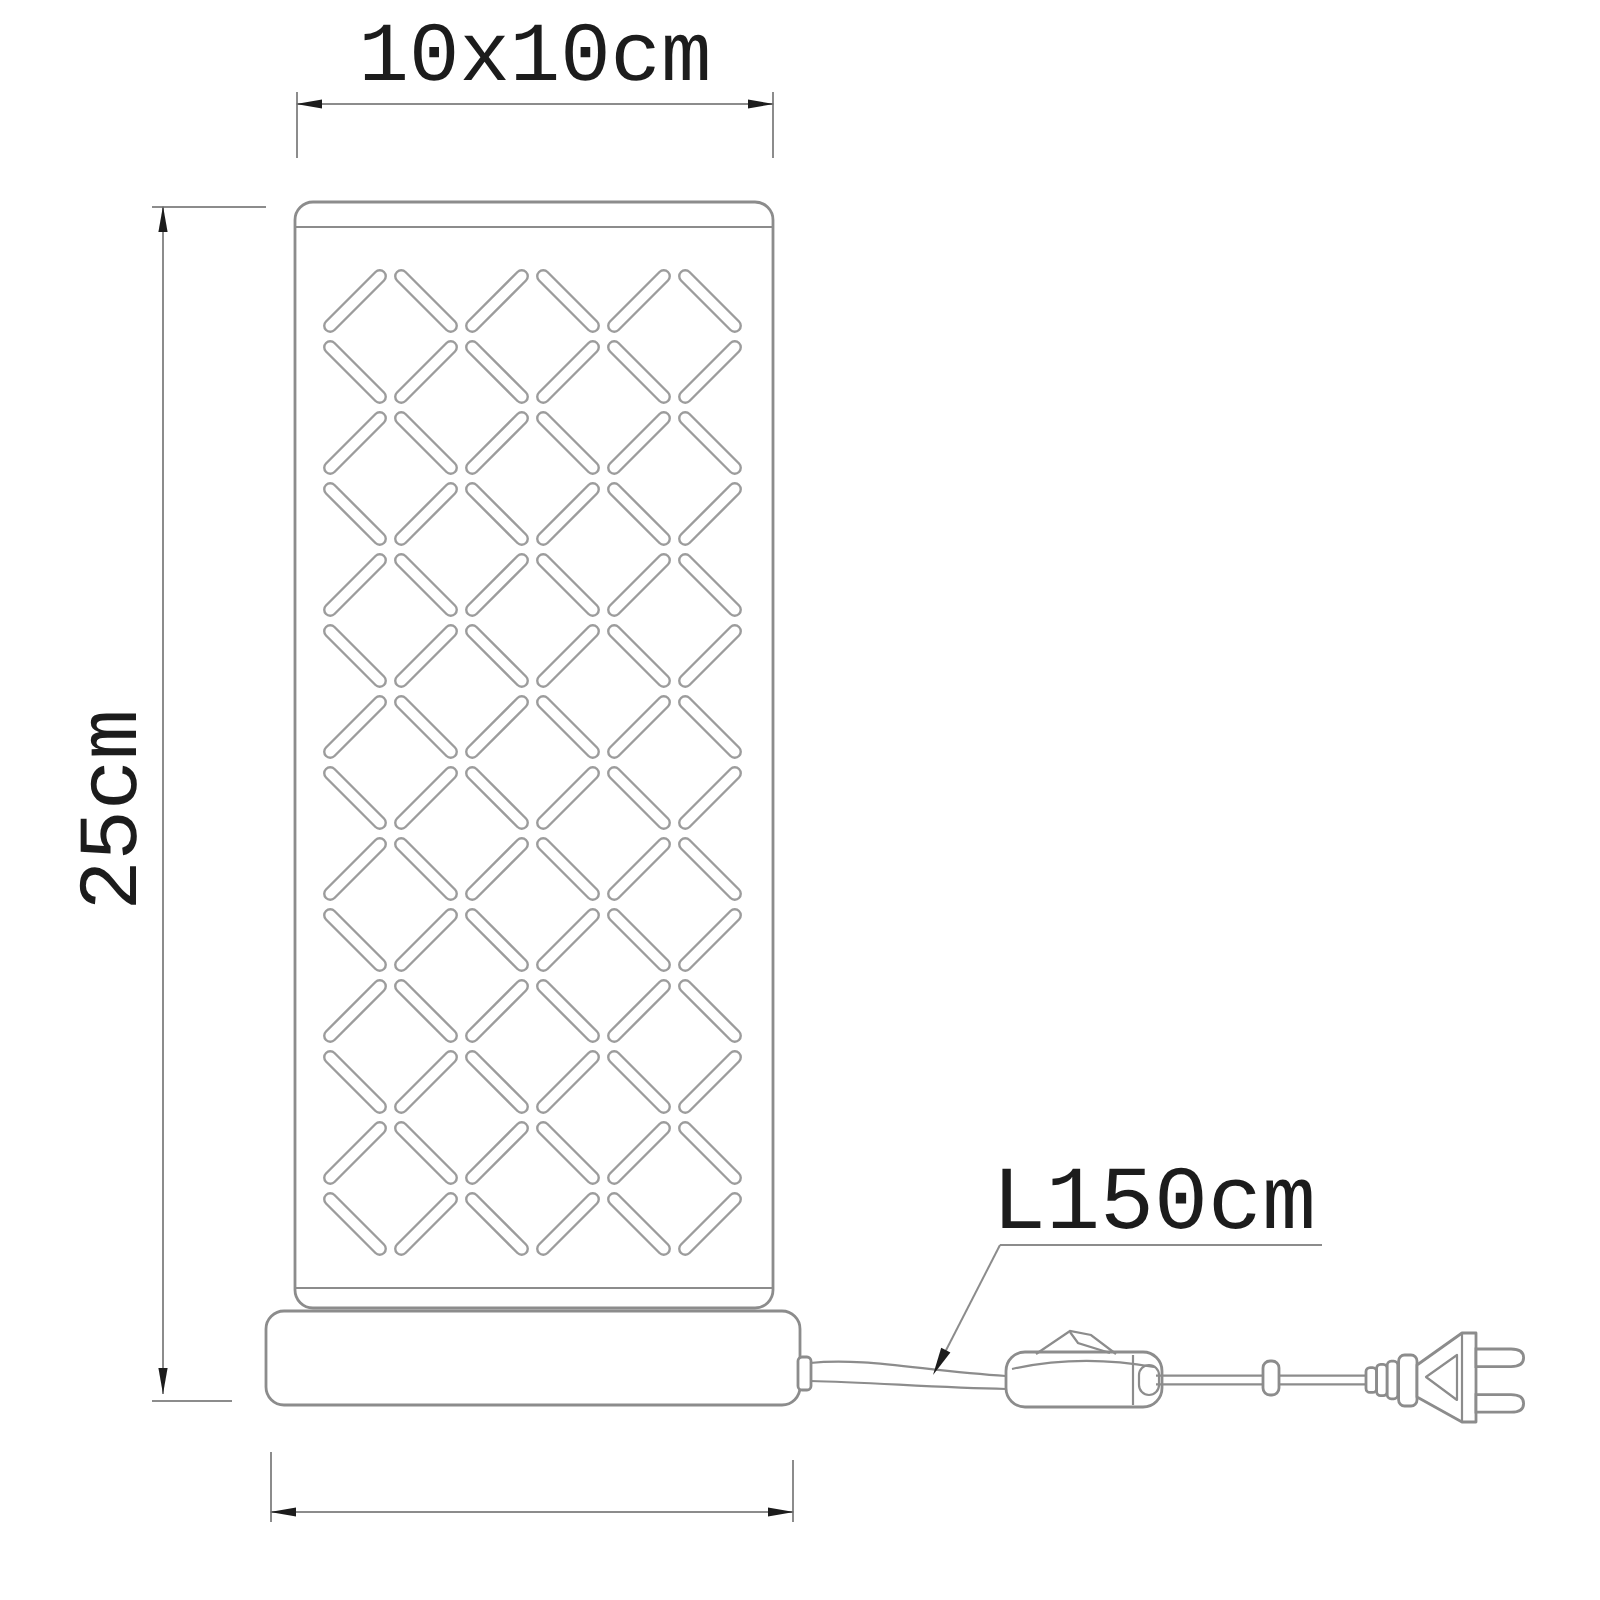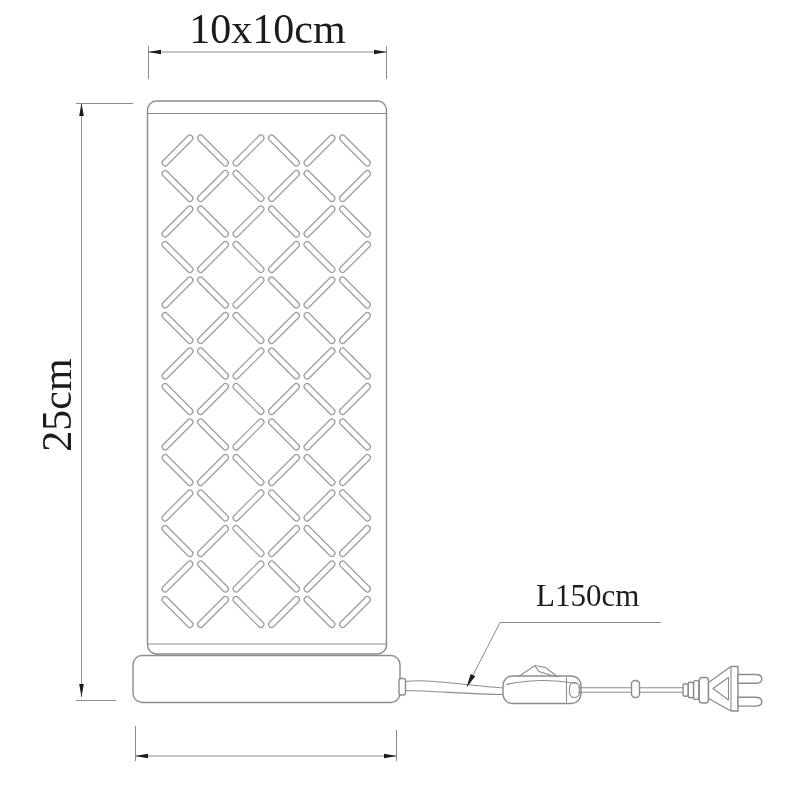--- a/index.html
+++ b/index.html
@@ -7,42 +7,42 @@
     --pattern-gray:#9c9c9c;
     --ink:#1c1c1c;
     --background:#ffffff;
   }
   html,body{margin:0;padding:0;background:#fff;}
   .canvas{
     position:relative;
     width:800px;height:800px;
     background:var(--background);
     overflow:hidden;
-    font-family:Liberation Serif, serif;
+    font-family:Liberation Mono, monospace;
   }
   svg{position:absolute;left:0;top:0;}
   .outline{fill:#ffffff;stroke:var(--line-gray);stroke-width:1.4;}
   .thin{fill:none;stroke:var(--line-gray);stroke-width:1.1;}
   .dim{fill:none;stroke:var(--line-gray);stroke-width:1;}
   .tick{fill:var(--ink);stroke:none;}
   #slot-group rect{fill:#ffffff;stroke:var(--pattern-gray);stroke-width:1.2;}
   .dim-label{
     position:absolute;
     color:var(--ink);
     font-size:42px;
     line-height:1;
     white-space:nowrap;
   }
   .label-top{left:148px;top:8px;width:239px;text-align:center;}
   .label-left{
     left:57px;top:405px;
     transform:translate(-50%,-50%) rotate(-90deg);
   }
   .label-bottom{left:135px;top:709px;width:262px;text-align:center;}
-  .label-cable{left:496px;top:580px;font-size:31px;margin-left:40px;}
+  .label-cable{left:496px;top:580px;font-size:45px;}
 </style>
 </head>
 <body>
 
 <div class="canvas">
 
   <svg width="800" height="800" viewBox="0 0 800 800">
 
     <g>
       <rect x="147.5" y="101" width="239" height="553" rx="9" class="outline"></rect>

